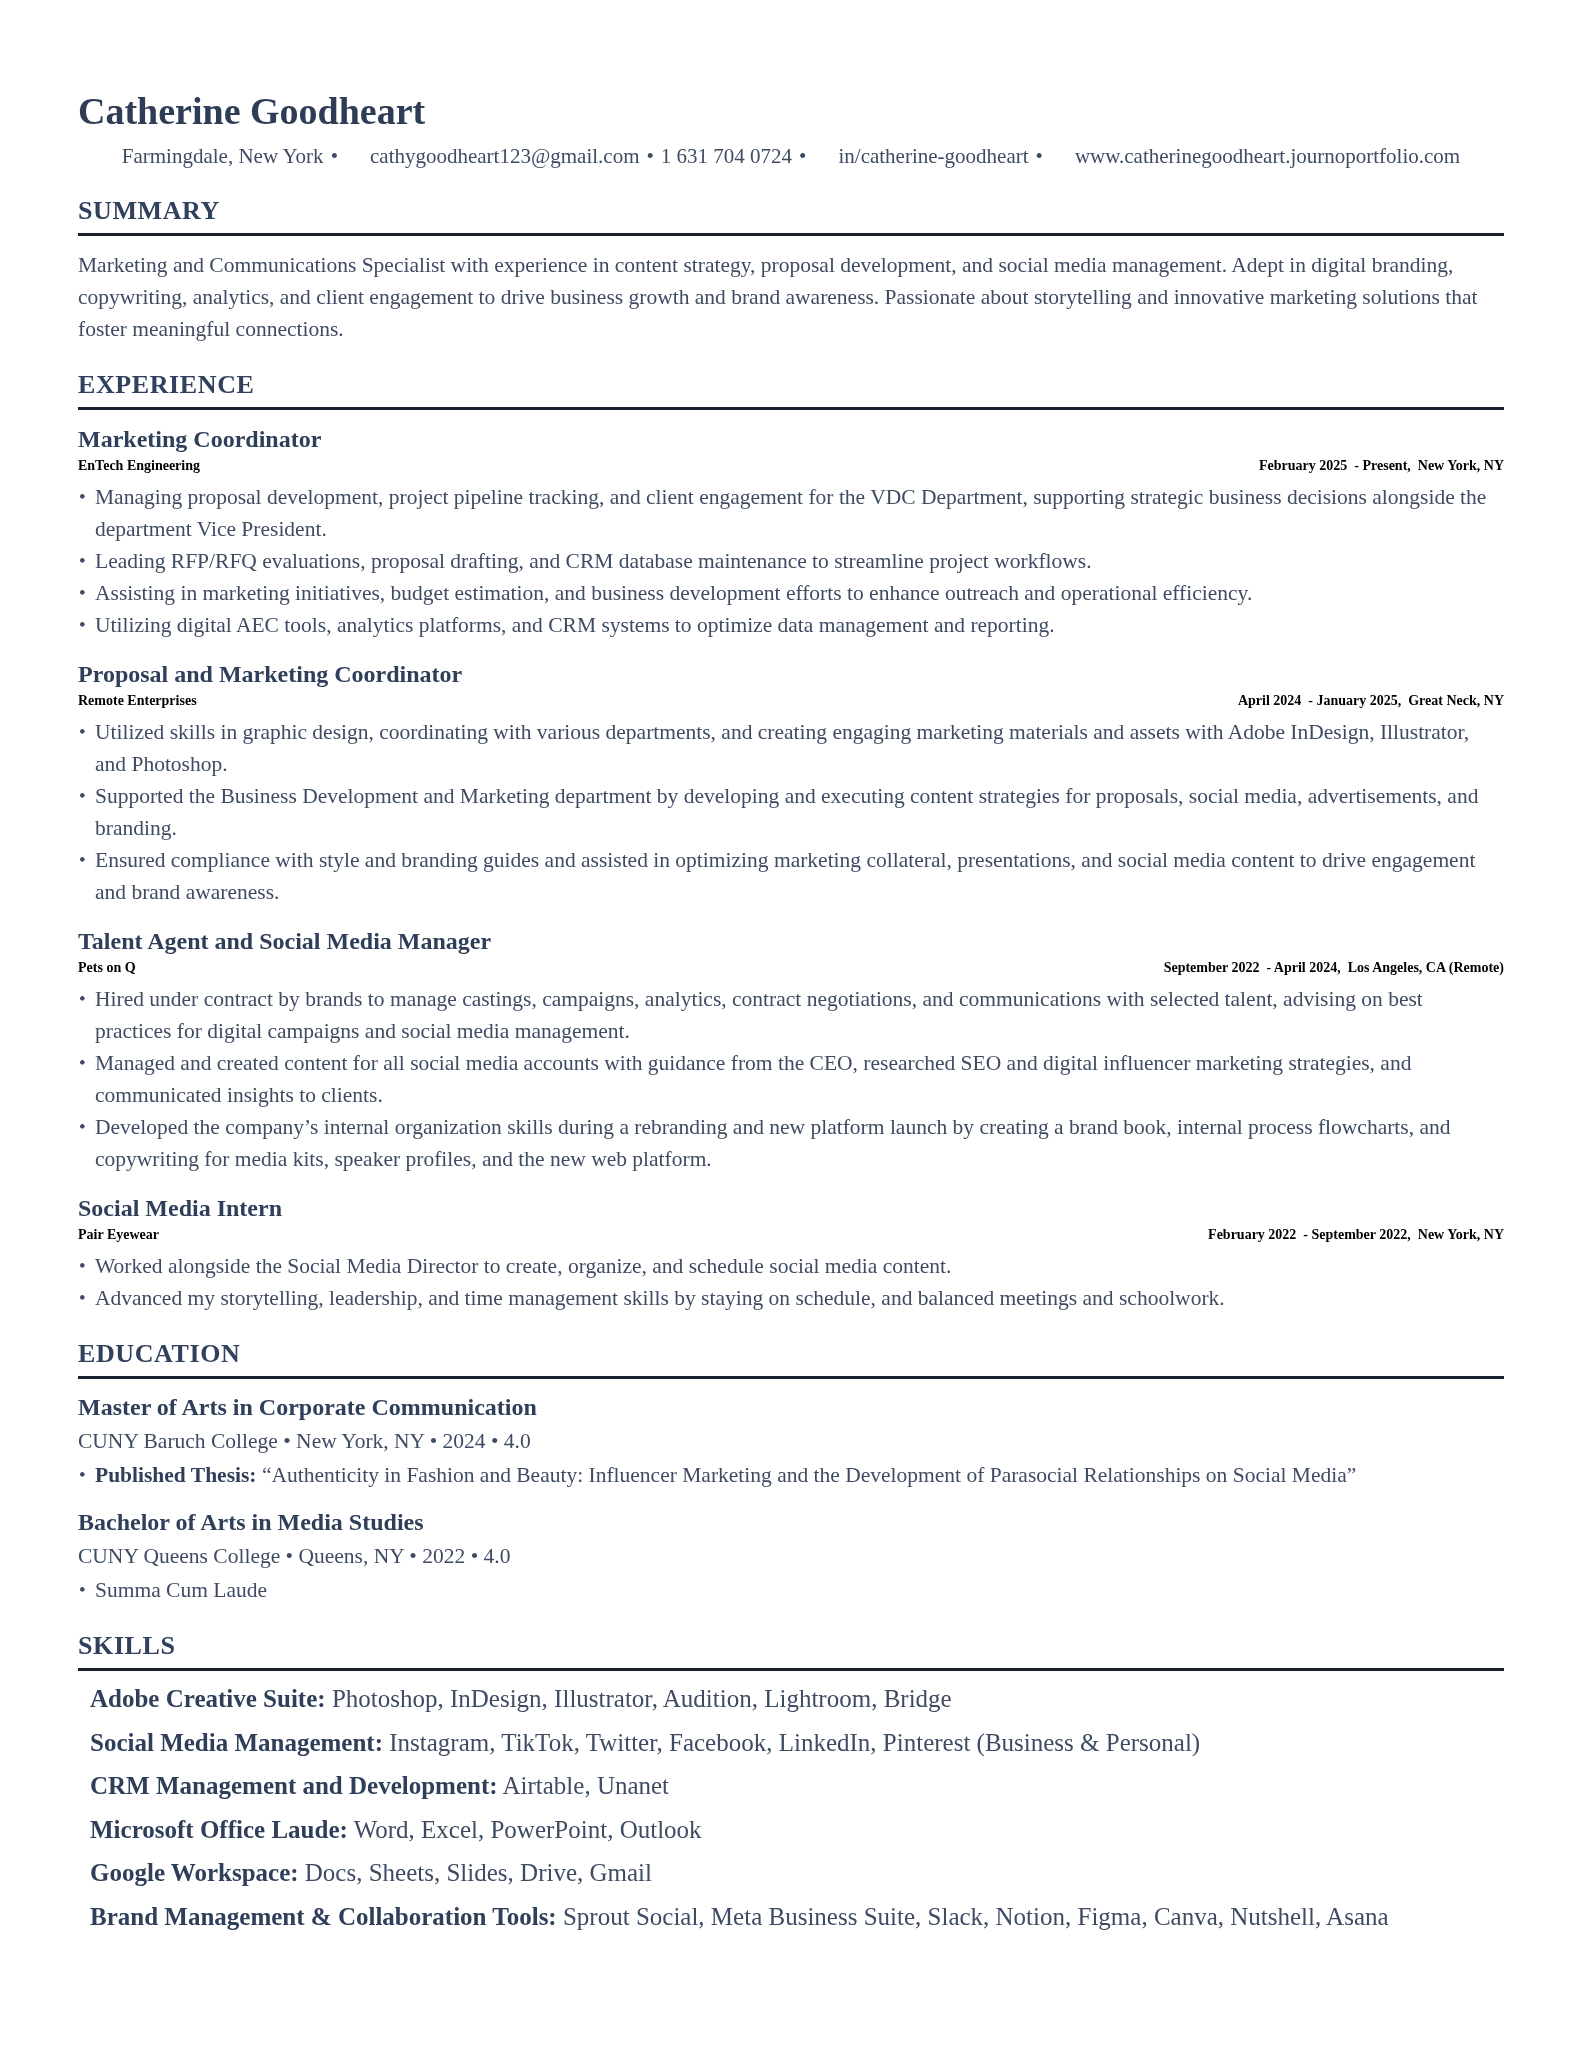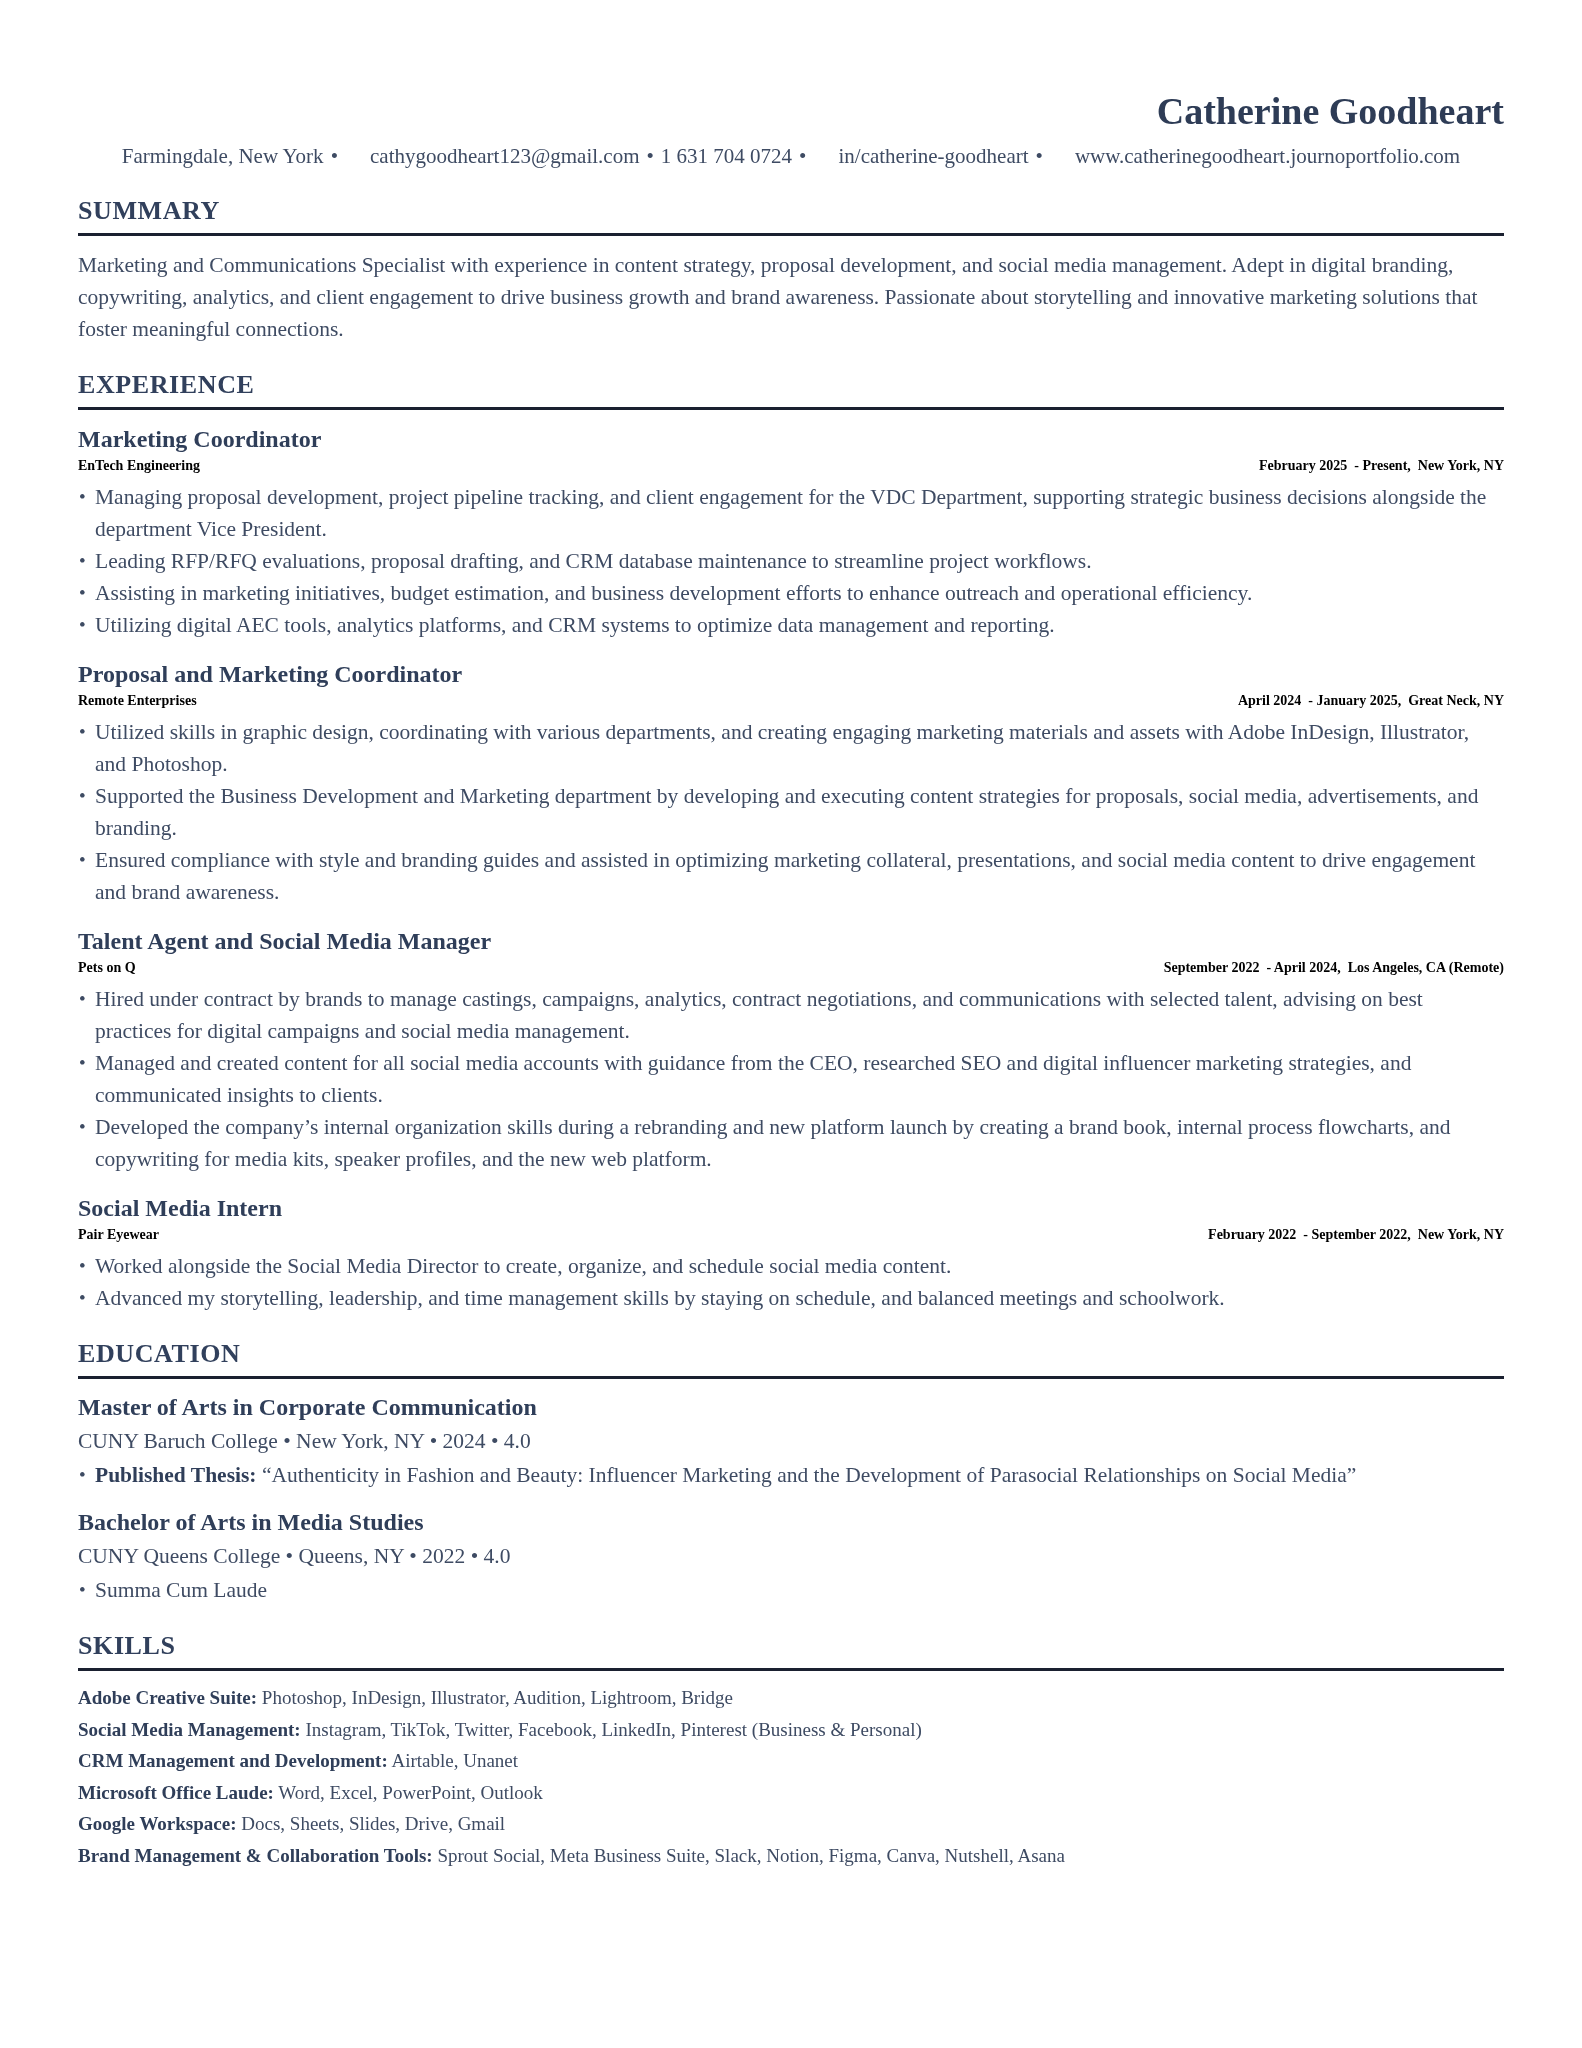--- a/index.html
+++ b/index.html
@@ -10,21 +10,21 @@
     margin: 0 auto;
     background: #ffffff;
     font-family: "Liberation Serif", "DejaVu Serif", serif;
     color: #3e4b63;
     padding: 90px 78px 0 78px;
     overflow: hidden;
   }
   
   .name {
     margin: 0;
-    text-align: right;
+    text-align: left;
     font-size: 38px;
     font-weight: bold;
     color: #2e3c56;
     line-height: 1.15;
   }
   .contact {
     margin-top: 8px;
     text-align: center;
     font-size: 21px;
     color: #3e4b63;
@@ -104,22 +104,22 @@
   }
   .degree-details {
     margin: 5px 0 0 0;
     font-size: 21.5px;
     line-height: 1.35;
   }
   .degree ul.bullets { margin-top: 3px; }
   
   .skills-list { margin-top: 11px; }
   .skill {
-    margin: 0;
-    font-size: 19px;
+    margin: 12px;
+    font-size: 25px;
     line-height: 31.5px;
   }
 </style>
 </head>
 <body>
 
 <div class="page">
 
   <h1 class="name">Catherine Goodheart</h1>
   <div class="contact">

